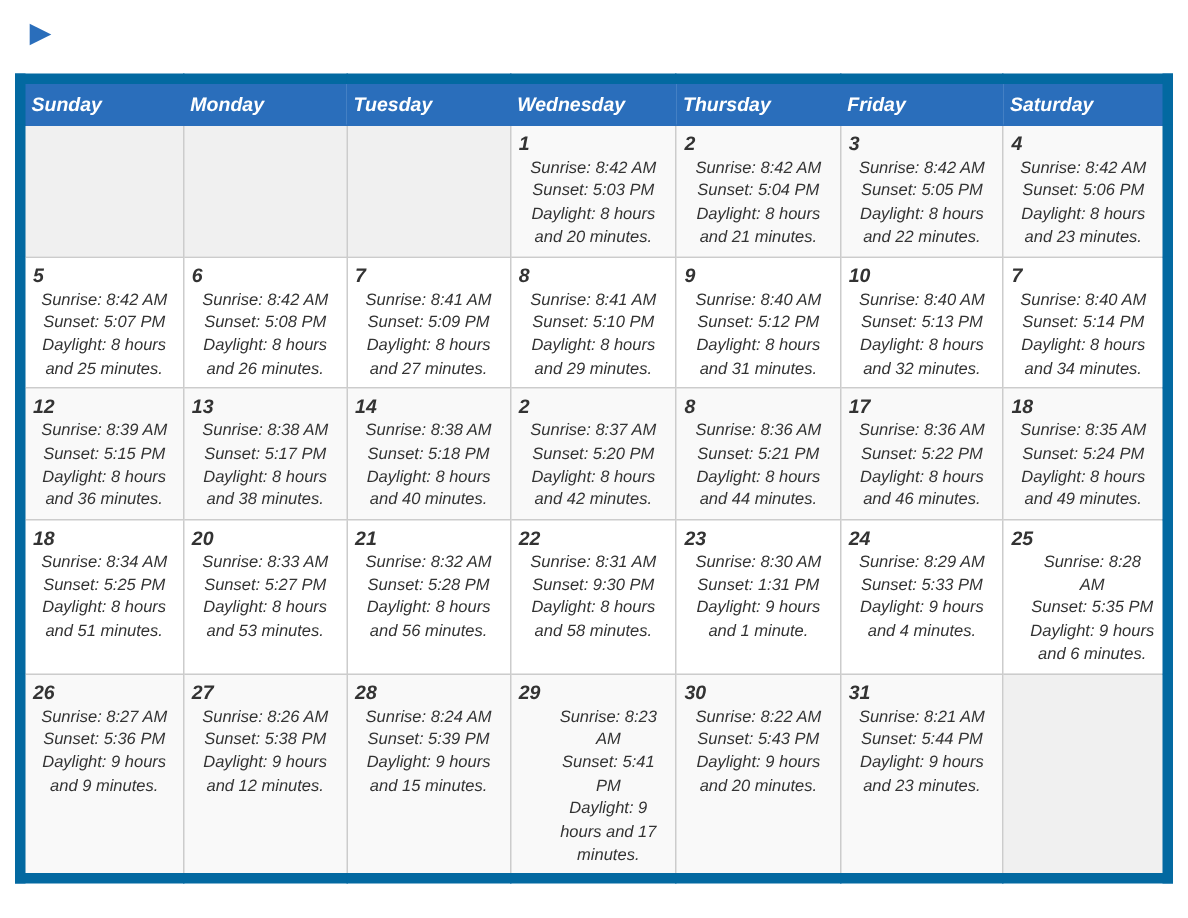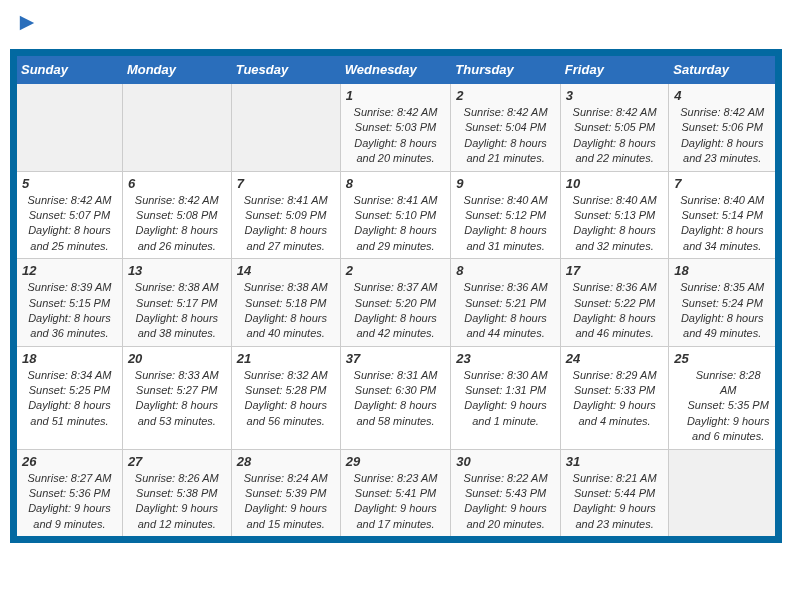--- a/index.html
+++ b/index.html
@@ -257,23 +257,23 @@
 Sunset: 5:27 PM
 Daylight: 8 hours and 53 minutes.</div>
         </td>
         <td>
           <div class="day-number">21</div>
           <div class="day-info" style="white-space: pre-line;">Sunrise: 8:32 AM
 Sunset: 5:28 PM
 Daylight: 8 hours and 56 minutes.</div>
         </td>
         <td>
-          <div class="day-number">37</div>
+          <div class="day-number">22</div>
           <div class="day-info" style="white-space: pre-line;">Sunrise: 8:31 AM
-Sunset: 6:30 PM
+Sunset: 9:30 PM
 Daylight: 8 hours and 58 minutes.</div>
         </td>
         <td>
           <div class="day-number">23</div>
           <div class="day-info" style="white-space: pre-line;">Sunrise: 8:30 AM
 Sunset: 1:31 PM
 Daylight: 9 hours and 1 minute.</div>
         </td>
         <td>
           <div class="day-number">24</div>
@@ -302,21 +302,21 @@
 Daylight: 9 hours and 12 minutes.</div>
         </td>
         <td>
           <div class="day-number">28</div>
           <div class="day-info" style="white-space: pre-line;">Sunrise: 8:24 AM
 Sunset: 5:39 PM
 Daylight: 9 hours and 15 minutes.</div>
         </td>
         <td>
           <div class="day-number">29</div>
-          <div class="day-info" style="white-space: pre-line;">Sunrise: 8:23 AM
+          <div class="day-info" style="white-space: pre-line; margin-left: 20px;">Sunrise: 8:23 AM
 Sunset: 5:41 PM
 Daylight: 9 hours and 17 minutes.</div>
         </td>
         <td>
           <div class="day-number">30</div>
           <div class="day-info" style="white-space: pre-line;">Sunrise: 8:22 AM
 Sunset: 5:43 PM
 Daylight: 9 hours and 20 minutes.</div>
         </td>
         <td>

